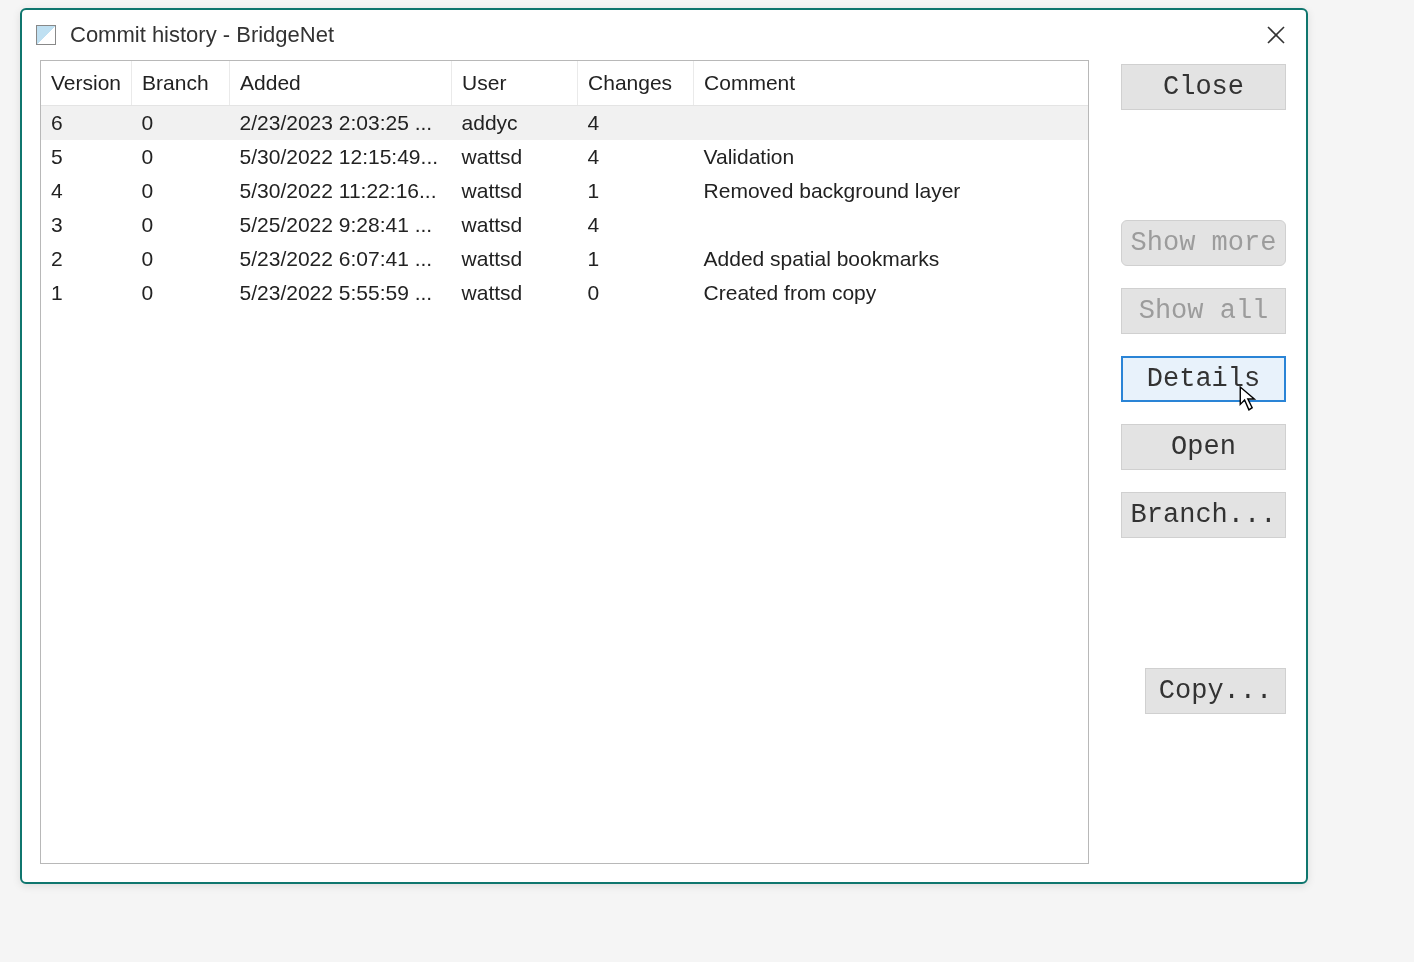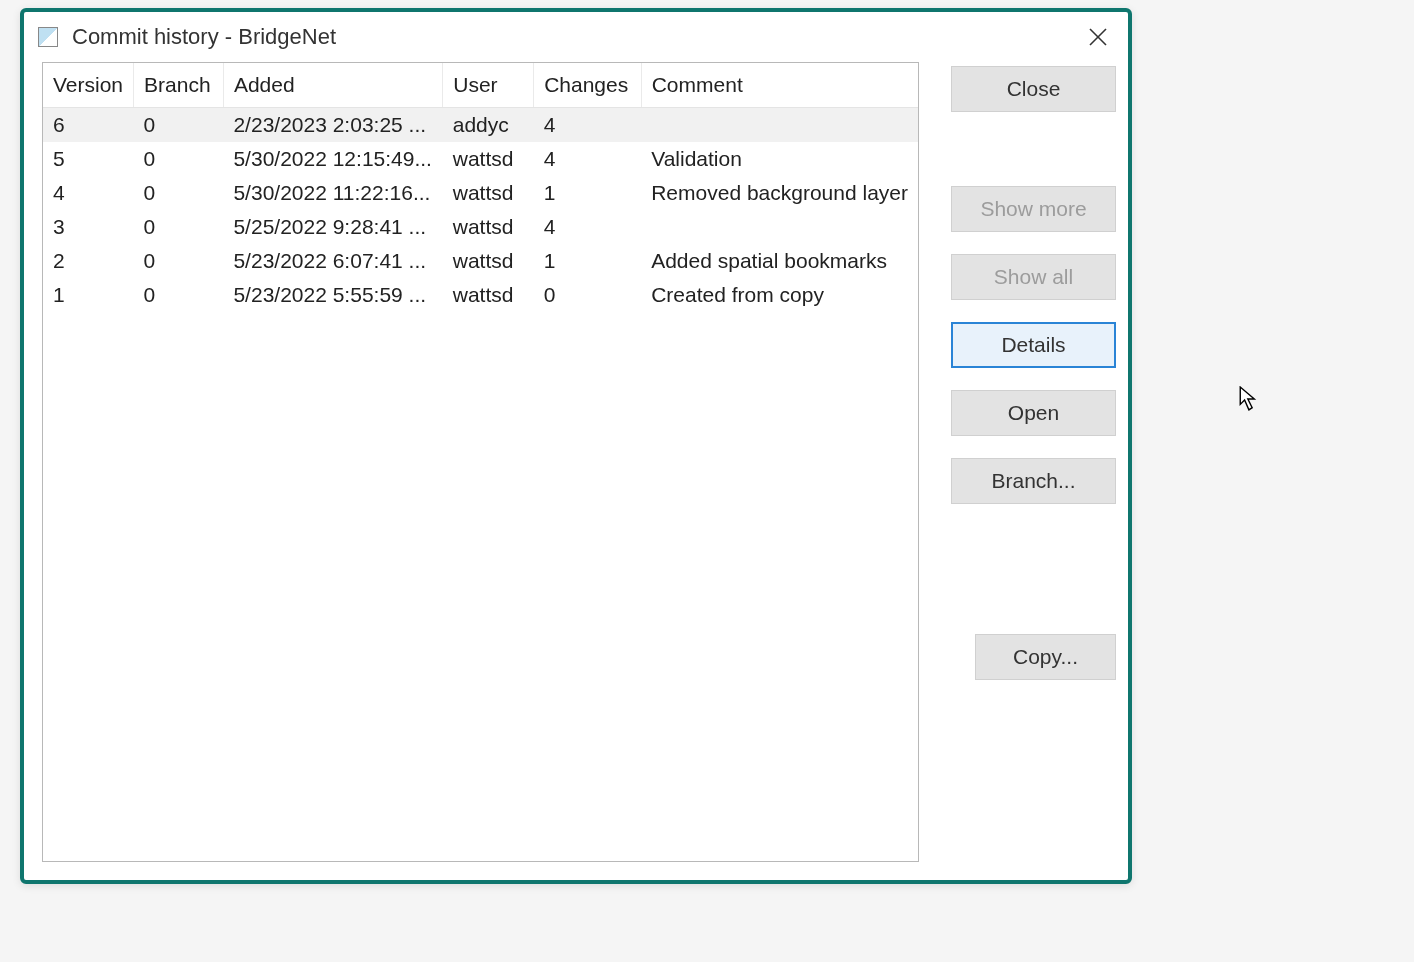--- a/index.html
+++ b/index.html
@@ -9,24 +9,24 @@
     font-family: "Segoe UI", Tahoma, sans-serif;
     background: #f5f5f5;
     width: 1414px;
     height: 962px;
     overflow: hidden;
   }
   .window {
     position: absolute;
     left: 20px;
     top: 8px;
-    width: 1112px;
+    width: 1288px;
     height: 876px;
     background: #ffffff;
-    border: 4px solid #0f766e;
+    border: 2px solid #0f766e;
     border-radius: 6px;
     box-shadow: 0 2px 8px rgba(0,0,0,0.1);
     display: flex;
     flex-direction: column;
   }
   .titlebar {
     height: 50px;
     display: flex;
     align-items: center;
     padding: 0 10px 0 14px;
@@ -49,21 +49,21 @@
     align-items: center;
     justify-content: center;
     cursor: pointer;
     font-size: 22px;
     color: #333;
   }
   .close-x svg { width: 18px; height: 18px; }
   .body {
     flex: 1;
     display: flex;
-    padding: 0 12px 18px 18px;
+    padding: 0 20px 18px 18px;
     gap: 32px;
   }
   .table-wrap {
     flex: 1;
     border: 1px solid #b8b8b8;
     background: #fff;
     overflow: hidden;
   }
   table {
     width: 100%;
@@ -98,35 +98,35 @@
     display: flex;
     flex-direction: column;
     gap: 22px;
     padding-top: 4px;
     position: relative;
   }
   .btn {
     height: 46px;
     background: #e3e3e3;
     border: 1px solid #d0d0d0;
-    font-size: 21px;
+    font-size: 27px;
     color: #333;
     cursor: pointer;
-    font-family: Liberation Sans, sans-serif;
+    font-family: Liberation Mono, monospace;
     padding: 0;
   }
   .btn:disabled {
     color: #9c9c9c;
     cursor: default;
   }
   .btn.focused {
     background: #e8f2fb;
     border: 2px solid #2a84d6;
   }
-  .gap-large { margin-top: 52px; }
+  .gap-large { margin-top: 88px; border-radius: 6px; }
   .gap-copy  { margin-top: 108px; margin-left: 24px; }
   .cursor {
     position: absolute;
     left: 1239px;
     top: 386px;
     pointer-events: none;
   }
   .cursor svg { width: 22px; height: 26px; }
 </style>
 </head>

